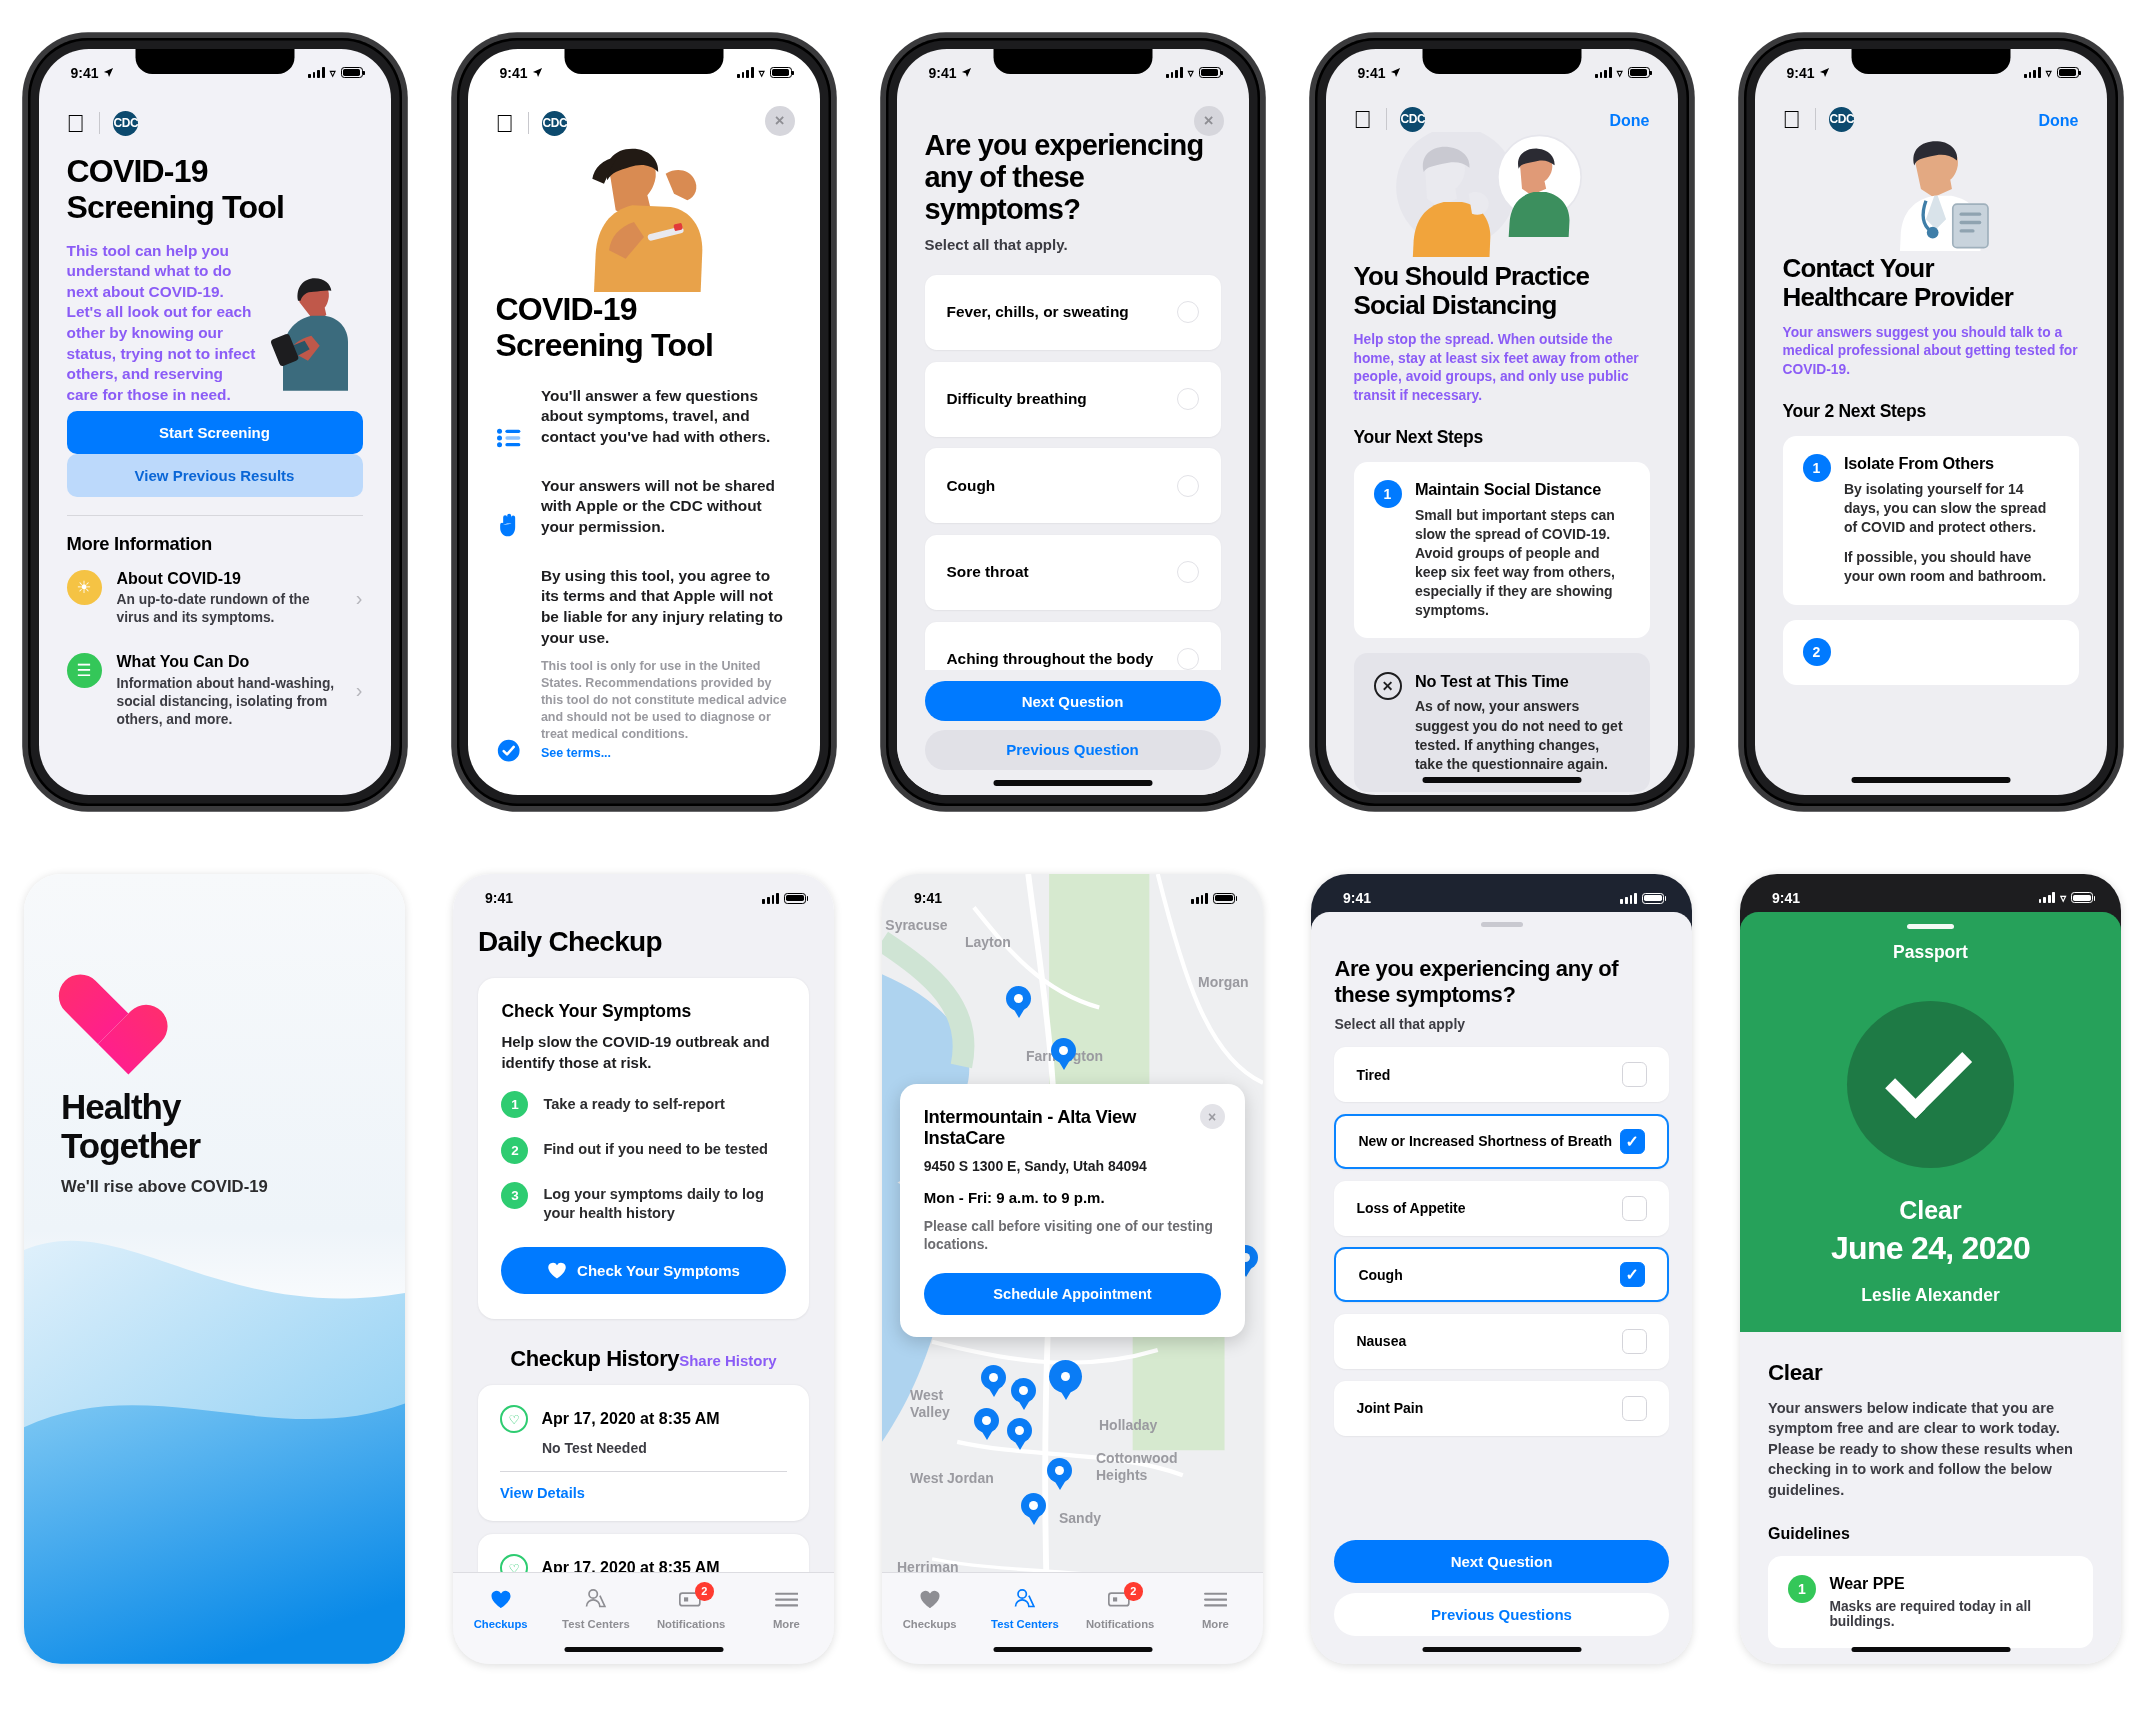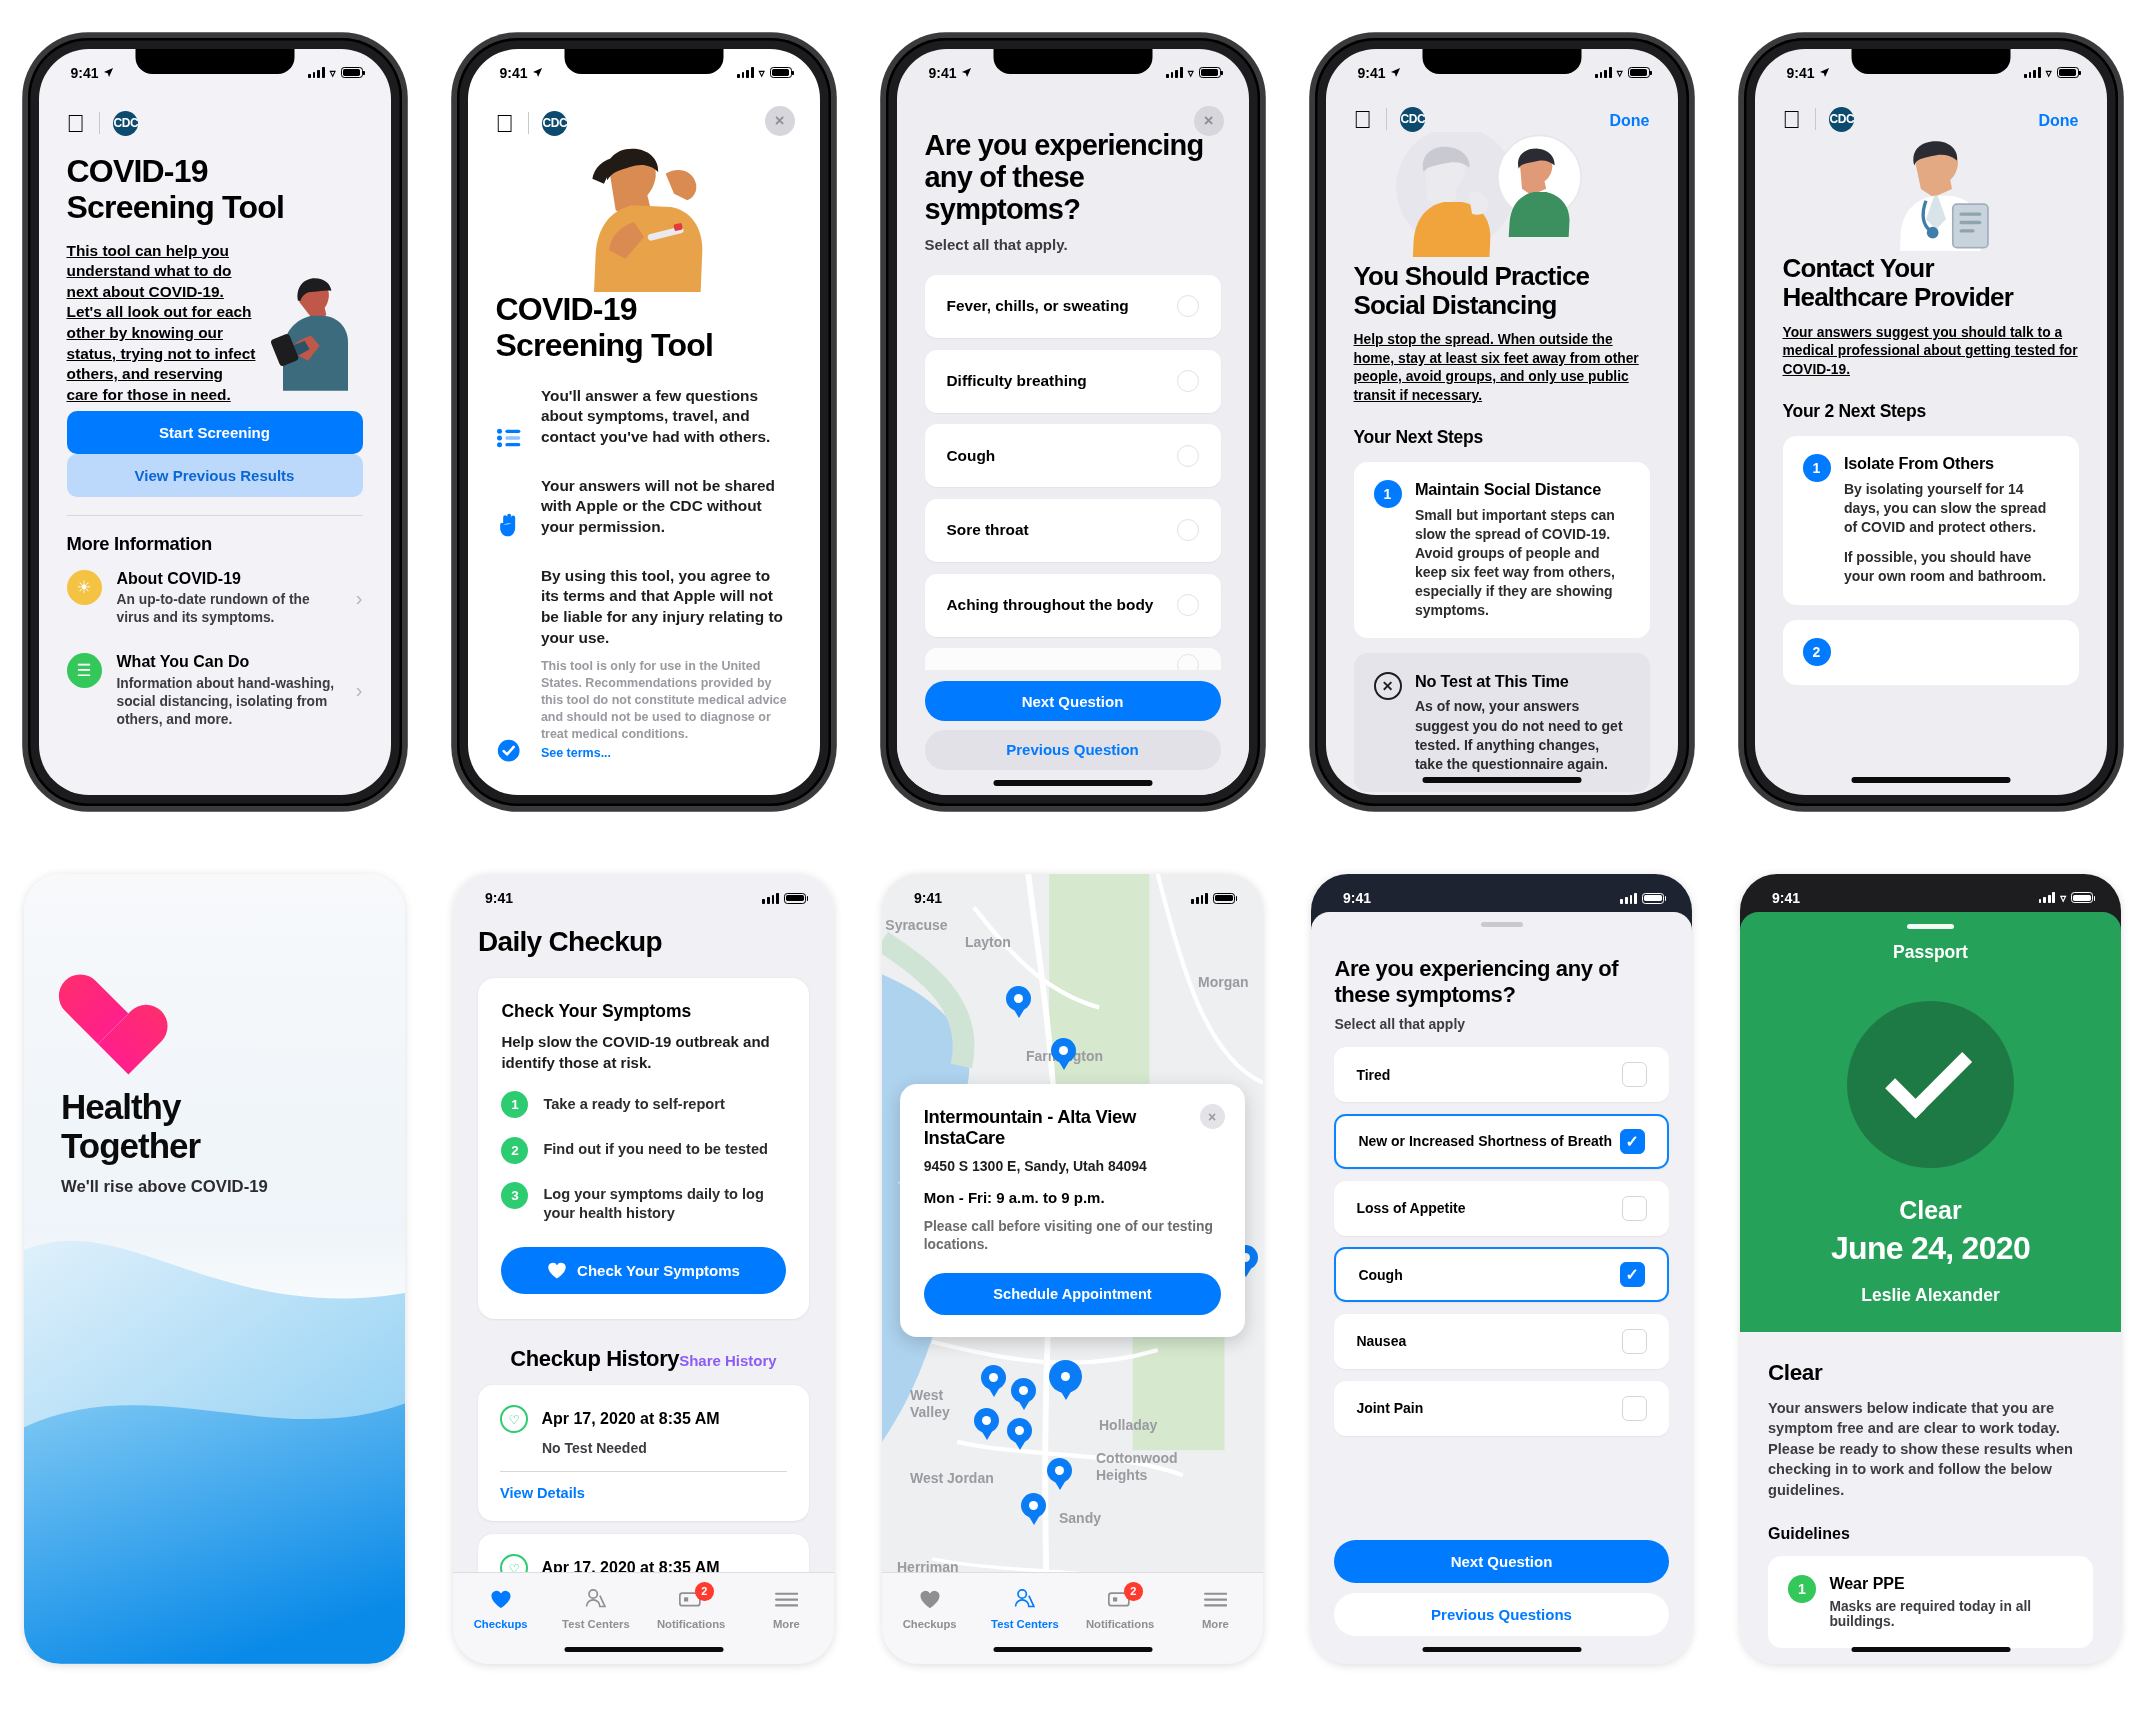--- a/index.html
+++ b/index.html
@@ -73,21 +73,21 @@
   .brandrow { display:flex; align-items:center; gap:13.4px; padding: 62px 28px 0; }
   .apple-logo { font-size:25px; line-height:1; color:#000; }
   .divider-v { width:1.3px; height:22px; background:#c8c8cd; }
   .cdc-logo {
     width:25px;height:25px;border-radius:50%;background:#0c4a6e;color:#fff;
     display:flex;align-items:center;justify-content:center;font-size:12px;font-weight:700;letter-spacing:-0.4px;
   }
   h1.big {
     font-size: 32px; line-height:1.12; font-weight:800; letter-spacing:-0.8px; color:#000;
   }
-  p.body { font-size:15.4px; line-height:1.34; color:#000000; font-weight:600;text-decoration:underline; }
+  p.body { font-size:15.4px; line-height:1.34; color:#8b5cf6; font-weight:600; }
   .btn {
     display:flex;align-items:center;justify-content:center;
     border-radius:10px; font-weight:700; font-size:15px;
   }
   .btn-blue { background:#007aff; color:#fff; height:43px; }
   .btn-bluesoft { background:#bcd9fb; color:#0a66d6; height:43px; }
   .btn-pill { border-radius:834px; }
   .hr { height:0.8px; background:#d7d7dc; }
 
   .sect-title { font-size:18.4px; font-weight:800; color:#000; letter-spacing:-0.3px; }
@@ -107,21 +107,21 @@
 
   
   .feat { display:flex; gap:18.4px; align-items:flex-end; margin-bottom:28px; }
   .feat-ico { flex:0 0 27px; width:27px; display:flex; justify-content:center; padding-top:2.5px; }
   .feat-txt { font-size:15.4px; line-height:1.34; font-weight:600; color:#1d1d1f; }
   .fine { font-size:12.5px; line-height:1.36; color:#9a9aa0; font-weight:600; margin-top:10px; }
   .link { color:#007aff; }
 
   
   .symptom {
-    background:#fff; border-radius:11.7px; height:63px;
+    background:#fff; border-radius:11.7px; height:75px;
     display:flex;align-items:center;justify-content:space-between;
     padding: 0 22px; margin-bottom:11.7px;
     font-size:15.4px; font-weight:700; color:#000;
     box-shadow: 0 0.8px 1.7px rgba(0,0,0,.05);
   }
   .radio { width:22px;height:22px;border-radius:50%;border:1.7px solid #e2e2e7; flex:0 0 22px;}
   .cbox { width:25px;height:25px;border-radius:5.8px;border:1.7px solid #d4d4da;flex:0 0 25px;}
   .cbox.on { background:#007aff;border-color:#007aff;color:#fff;display:flex;align-items:center;justify-content:center;font-size:16px;font-weight:800;}
   .symptom.sel { border:2.5px solid #0a84ff; }
 

